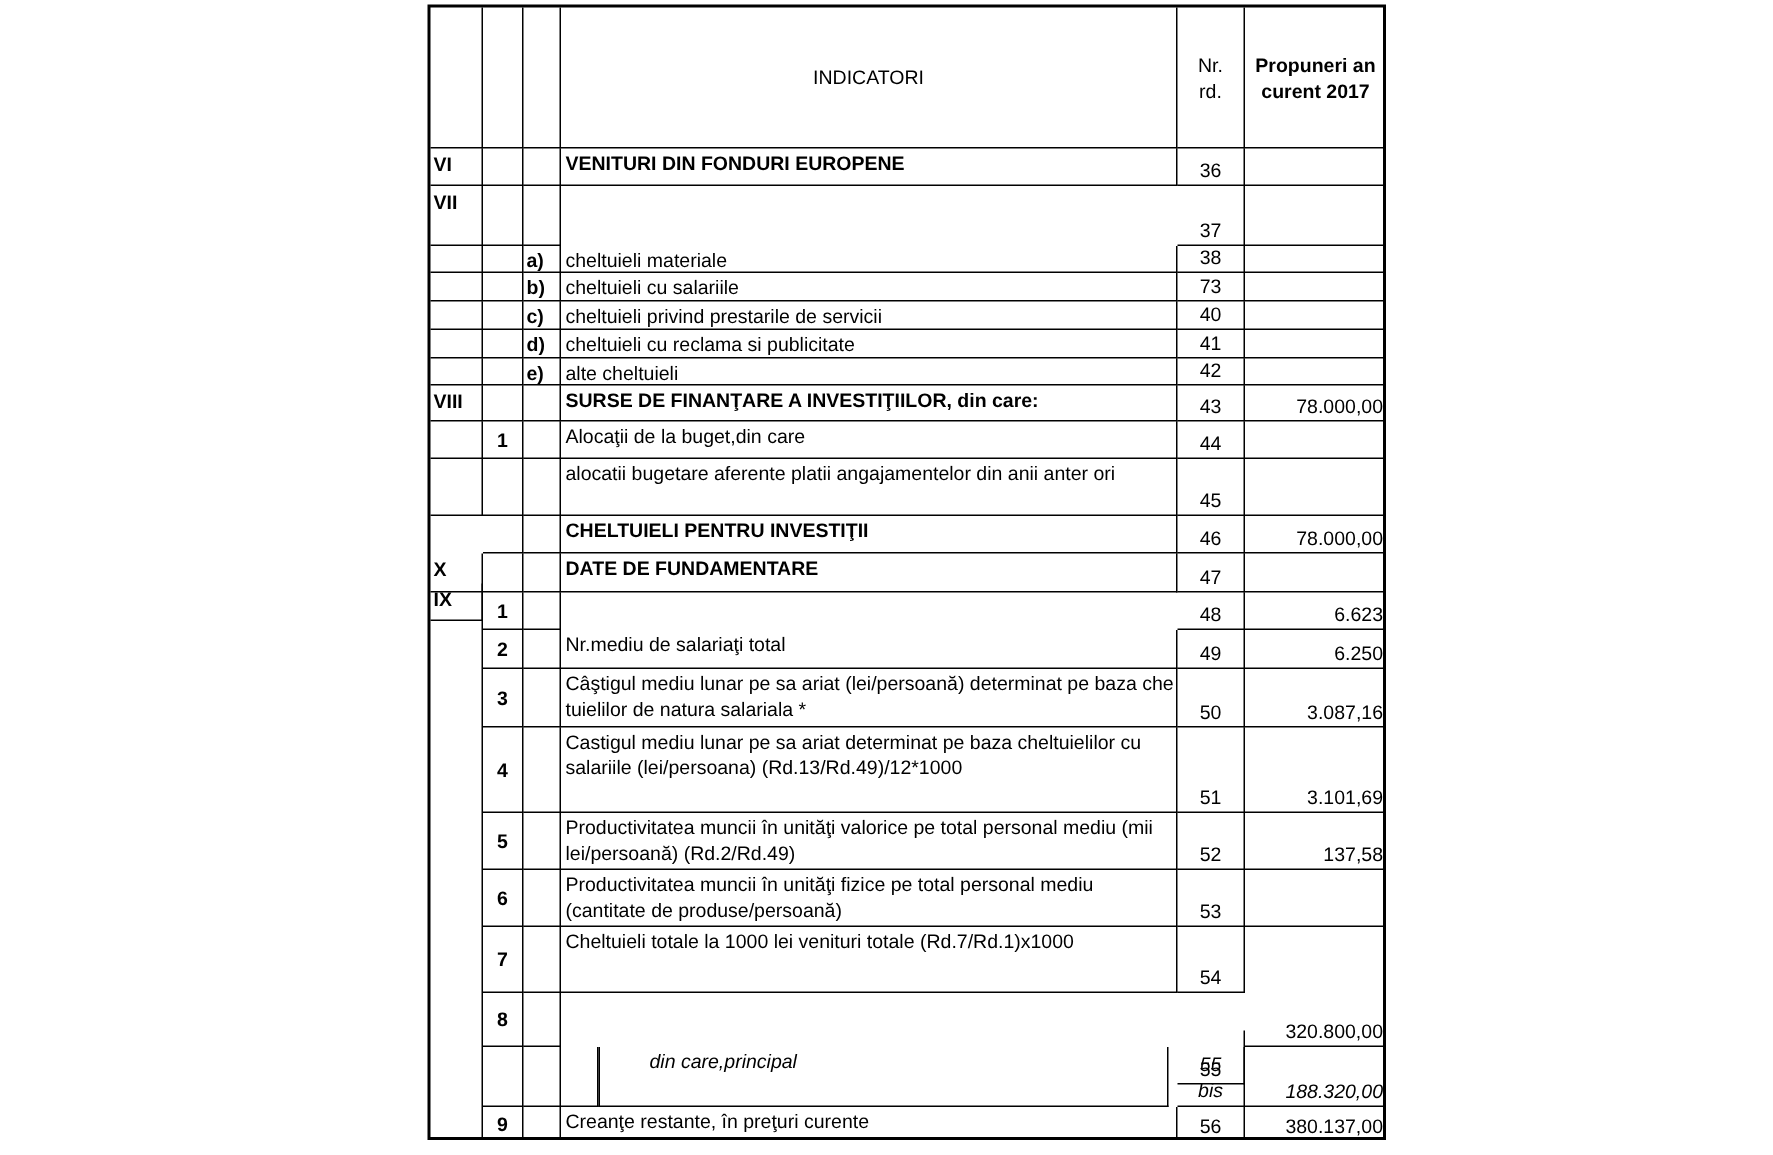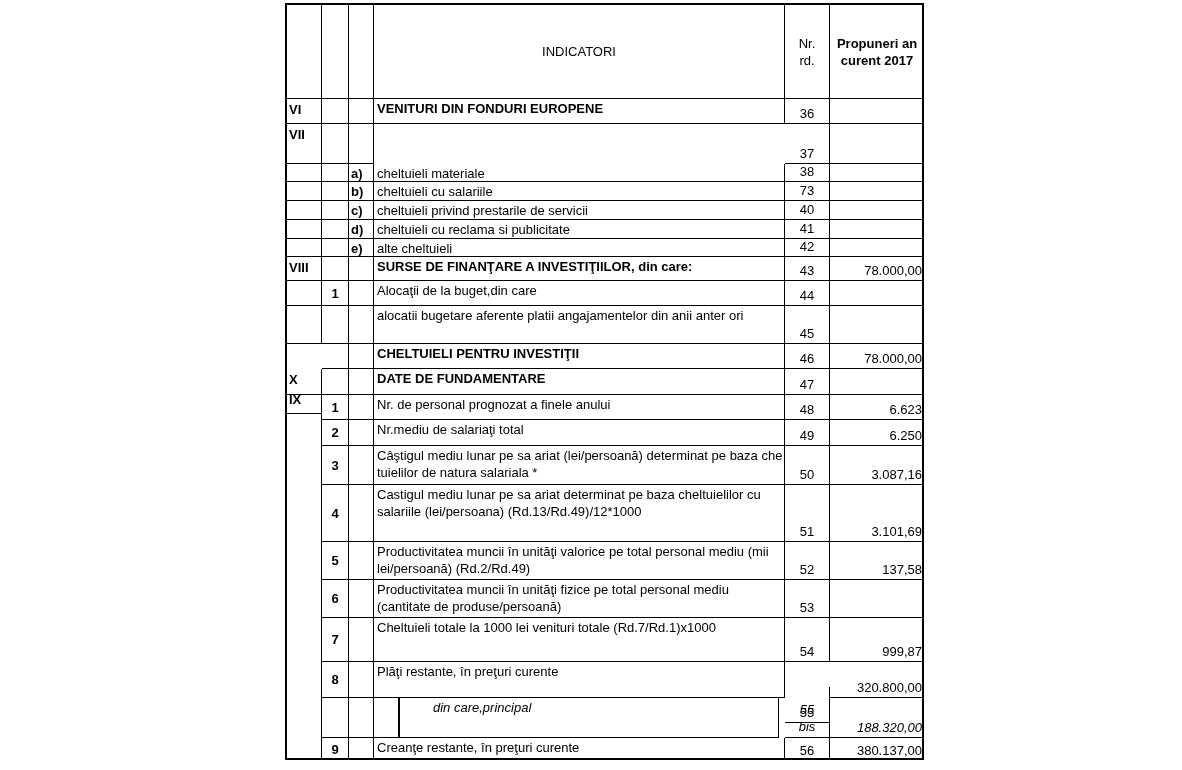--- a/index.html
+++ b/index.html
@@ -94,21 +94,20 @@
     <div class="cell val" style="left: 543px; top: 339px; width: 94px; height: 25px; border-right: none;">78.000,00</div>
     <div class="cell rom" style="left: 0px; top: 364px; width: 35px; height: 26px;">X</div>
     <div class="cell idx" style="left: 35px; top: 364px; width: 27px; height: 26px;"></div>
     <div class="cell let" style="left: 62px; top: 364px; width: 25px; height: 26px;"></div>
     <div class="cell txt b" style="left: 87px; top: 364px; width: 411px; height: 26px;">DATE DE FUNDAMENTARE</div>
     <div class="cell num" style="left: 498px; top: 364px; width: 45px; height: 26px;">47</div>
     <div class="cell val" style="left: 543px; top: 364px; width: 94px; height: 26px; border-right: none;"></div>
     <div class="cell " style="left: 0px; top: 390px; width: 35px; height: 363px; border-bottom: none;"></div>
     <div class="cell idx" style="left: 35px; top: 390px; width: 27px; height: 25px;">1</div>
     <div class="cell let" style="left: 62px; top: 390px; width: 25px; height: 25px;"></div>
-    <div class="cell txt" style="left: 87px; top: 390px; width: 411px; height: 25px;">Nr. de personal prognozat  a finele anului</div>
     <div class="cell num" style="left: 498px; top: 390px; width: 45px; height: 25px;">48</div>
     <div class="cell val" style="left: 543px; top: 390px; width: 94px; height: 25px; border-right: none;">6.623</div>
     <div class="cell idx" style="left: 35px; top: 415px; width: 27px; height: 26px;">2</div>
     <div class="cell let" style="left: 62px; top: 415px; width: 25px; height: 26px;"></div>
     <div class="cell txt" style="left: 87px; top: 415px; width: 411px; height: 26px;">Nr.mediu de salariaţi total</div>
     <div class="cell num" style="left: 498px; top: 415px; width: 45px; height: 26px; text-align: center;">49</div>
     <div class="cell val" style="left: 543px; top: 415px; width: 94px; height: 26px; border-right: none;">6.250</div>
     <div class="cell idx" style="left: 35px; top: 441px; width: 27px; height: 39px;">3</div>
     <div class="cell let" style="left: 62px; top: 441px; width: 25px; height: 39px;"></div>
     <div class="cell txt" style="left: 87px; top: 441px; width: 411px; height: 39px;">Câştigul mediu lunar pe sa ariat (lei/persoană) determinat pe baza che tuielilor de natura salariala *</div>
@@ -126,24 +125,22 @@
     <div class="cell val" style="left: 543px; top: 537px; width: 94px; height: 38px; border-right: none;">137,58</div>
     <div class="cell idx" style="left: 35px; top: 575px; width: 27px; height: 38px;">6</div>
     <div class="cell let" style="left: 62px; top: 575px; width: 25px; height: 38px;"></div>
     <div class="cell txt" style="left: 87px; top: 575px; width: 411px; height: 38px;">Productivitatea muncii în unităţi fizice pe total personal mediu (cantitate de produse/persoană)</div>
     <div class="cell num" style="left: 498px; top: 575px; width: 45px; height: 38px;">53</div>
     <div class="cell val" style="left: 543px; top: 575px; width: 94px; height: 38px; border-right: none;"></div>
     <div class="cell idx" style="left: 35px; top: 613px; width: 27px; height: 44px;">7</div>
     <div class="cell let" style="left: 62px; top: 613px; width: 25px; height: 44px;"></div>
     <div class="cell txt" style="left: 87px; top: 613px; width: 411px; height: 44px;">Cheltuieli totale la 1000 lei venituri totale (Rd.7/Rd.1)x1000</div>
     <div class="cell num" style="left: 498px; top: 613px; width: 45px; height: 44px;">54</div>
-    <div class="cell val" style="left: 543px; top: 613px; width: 94px; height: 44px; border-right: none;">999,87</div>
     <div class="cell idx" style="left: 35px; top: 657px; width: 27px; height: 36px;">8</div>
     <div class="cell let" style="left: 62px; top: 657px; width: 25px; height: 36px;"></div>
-    <div class="cell txt" style="left: 87px; top: 657px; width: 411px; height: 36px;">Plăţi restante, în preţuri curente</div>
     <div class="cell num" style="left: 498px; top: 682px; width: 45px; height: 36px; text-align: center;">55</div>
     <div class="cell val" style="left: 543px; top: 657px; width: 94px; height: 36px; border-right: none;">320.800,00</div>
     <div class="cell idx" style="left: 35px; top: 693px; width: 27px; height: 40px;"></div>
     <div class="cell " style="left: 62px; top: 693px; width: 25px; height: 40px;"></div>
     <div class="cell txt it" style="left: 112px; top: 693px; width: 380px; height: 40px; border-left: 1px solid rgb(0, 0, 0); padding-left: 33px;">din care,principal</div>
     <div class="cell " style="left: 87px; top: 693px; width: 25px; height: 40px;"></div>
     <div class="cell num it" style="left: 498px; top: 693px; width: 45px; height: 40px; flex-direction: column; align-items: center; justify-content: center; white-space: normal; text-align: center; padding: 0px 8px;">55 bis</div>
     <div class="cell val it" style="left: 543px; top: 693px; width: 94px; height: 40px; border-right: none;">188.320,00</div>
     <div class="cell idx" style="left: 35px; top: 733px; width: 27px; height: 22px; border-bottom: none;">9</div>
     <div class="cell let" style="left: 62px; top: 733px; width: 25px; height: 22px; border-bottom: none;"></div>

